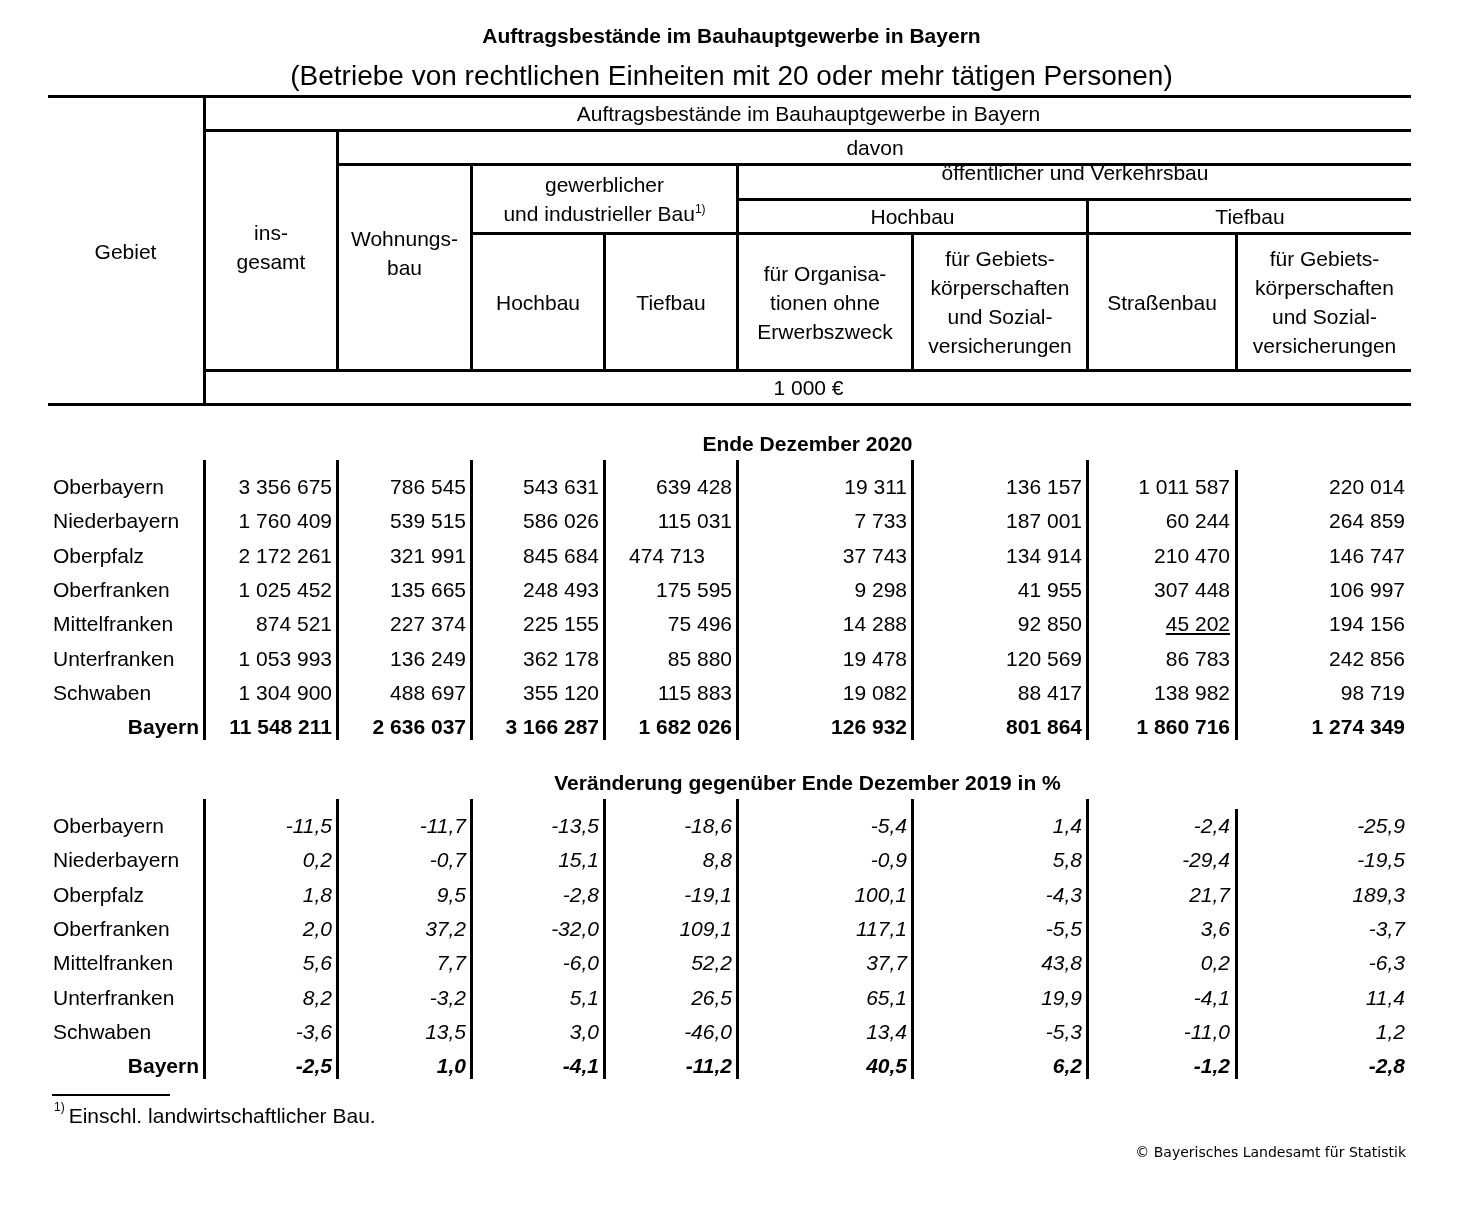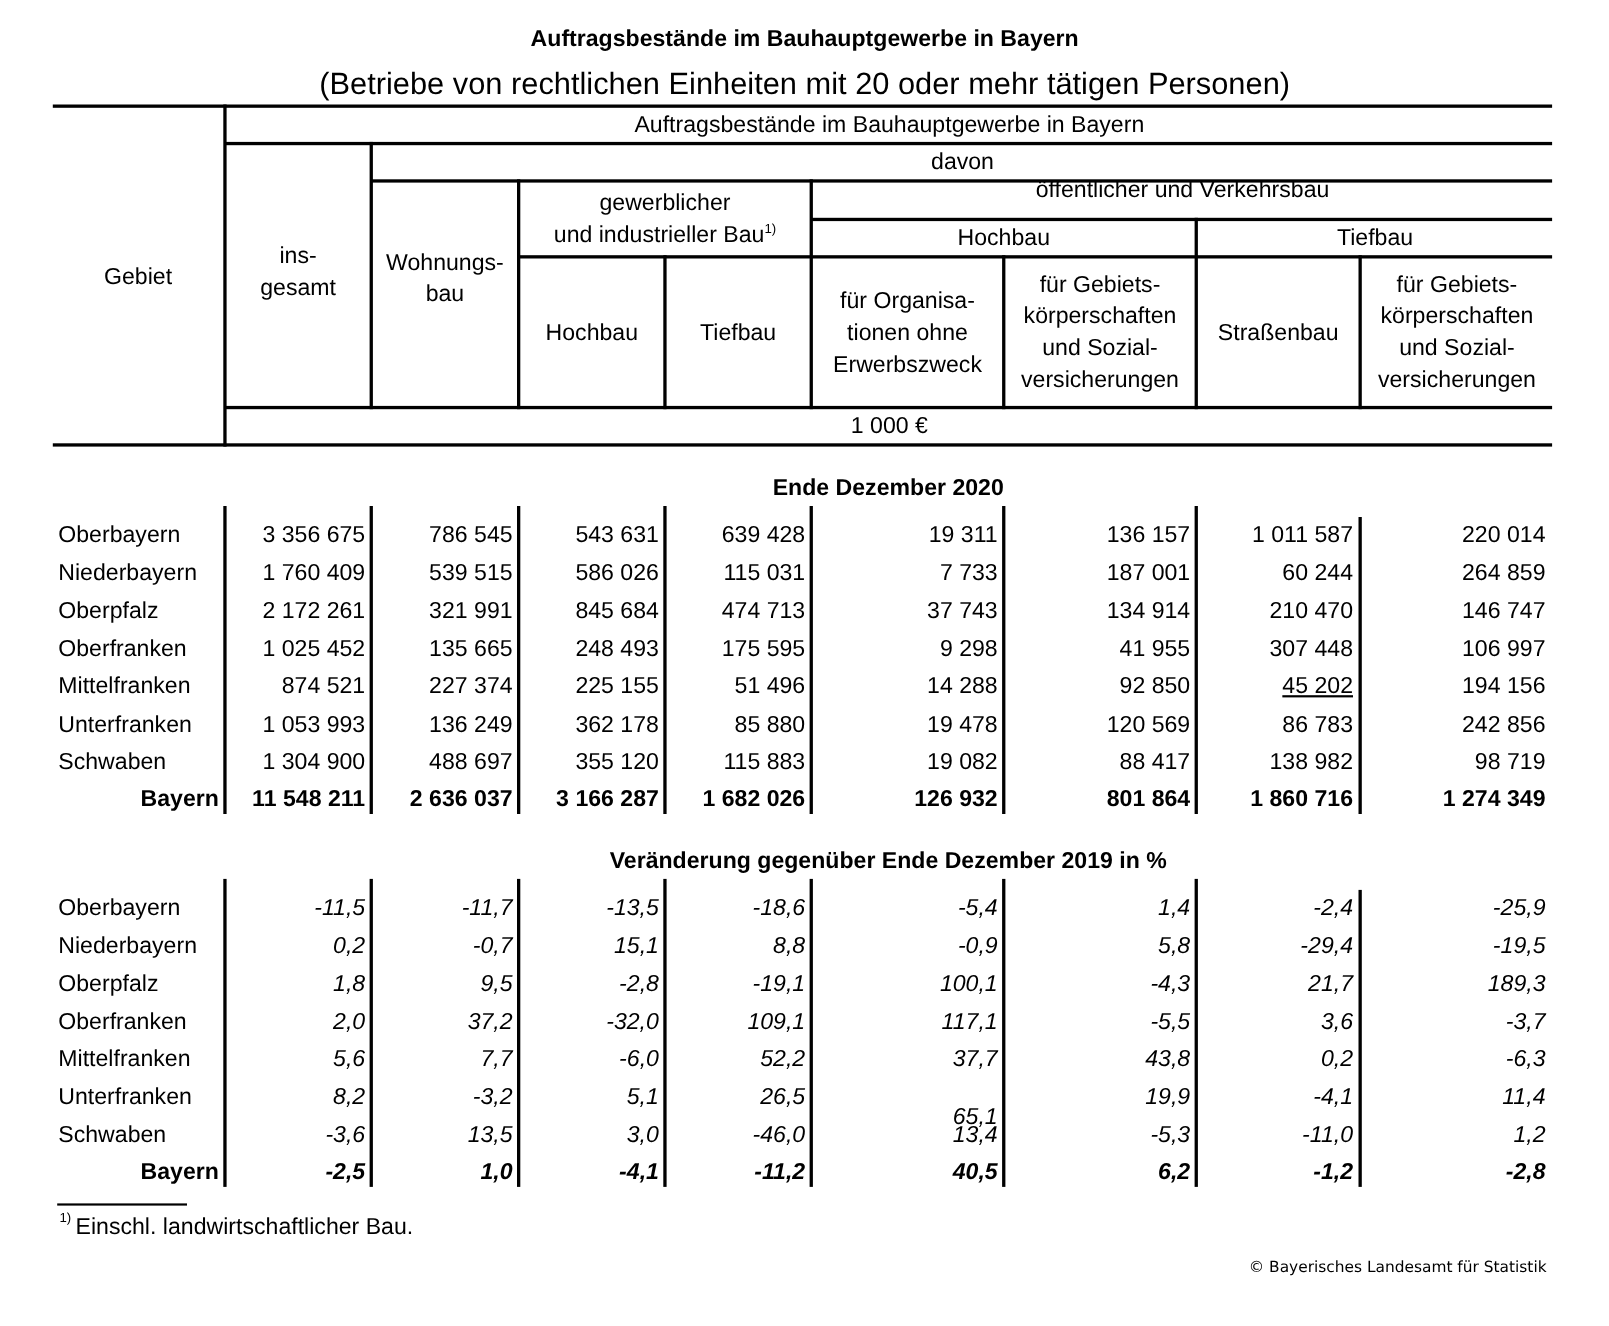--- a/index.html
+++ b/index.html
@@ -139,21 +139,21 @@
       <span class="val" style="right: 504px;">7 733</span>
       <span class="val" style="right: 329px;">187 001</span>
       <span class="val" style="right: 181px;">60 244</span>
       <span class="val" style="right: 6px;">264 859</span>
     </div>
     <div class="row" style="top: 538.6px;">
       <span class="label">Oberpfalz</span>
       <span class="val" style="right: 1079px;">2 172 261</span>
       <span class="val" style="right: 945px;">321 991</span>
       <span class="val" style="right: 812px;">845 684</span>
-      <span class="val" style="right: 679px; text-align: center;">474 713</span>
+      <span class="val" style="right: 706px; text-align: center;">474 713</span>
       <span class="val" style="right: 504px;">37 743</span>
       <span class="val" style="right: 329px;">134 914</span>
       <span class="val" style="right: 181px;">210 470</span>
       <span class="val" style="right: 6px;">146 747</span>
     </div>
     <div class="row" style="top: 572.9px;">
       <span class="label">Oberfranken</span>
       <span class="val" style="right: 1079px;">1 025 452</span>
       <span class="val" style="right: 945px;">135 665</span>
       <span class="val" style="right: 812px;">248 493</span>
@@ -161,21 +161,21 @@
       <span class="val" style="right: 504px;">9 298</span>
       <span class="val" style="right: 329px;">41 955</span>
       <span class="val" style="right: 181px;">307 448</span>
       <span class="val" style="right: 6px;">106 997</span>
     </div>
     <div class="row" style="top: 607.2px;">
       <span class="label">Mittelfranken</span>
       <span class="val" style="right: 1079px;">874 521</span>
       <span class="val" style="right: 945px;">227 374</span>
       <span class="val" style="right: 812px;">225 155</span>
-      <span class="val" style="right: 679px;">51 496</span>
+      <span class="val" style="right: 679px;">75 496</span>
       <span class="val" style="right: 504px;">14 288</span>
       <span class="val" style="right: 329px;">92 850</span>
       <span class="val" style="right: 181px; text-decoration: underline;">45 202</span>
       <span class="val" style="right: 6px;">194 156</span>
     </div>
     <div class="row" style="top: 641.5px;">
       <span class="label">Unterfranken</span>
       <span class="val" style="right: 1079px;">1 053 993</span>
       <span class="val" style="right: 945px;">136 249</span>
       <span class="val" style="right: 812px;">362 178</span>
@@ -273,21 +273,21 @@
       <span class="val" style="right: 329px;">43,8</span>
       <span class="val" style="right: 181px;">0,2</span>
       <span class="val" style="right: 6px;">-6,3</span>
     </div>
     <div class="row pct" style="top: 980.5px;">
       <span class="label">Unterfranken</span>
       <span class="val" style="right: 1079px;">8,2</span>
       <span class="val" style="right: 945px;">-3,2</span>
       <span class="val" style="right: 812px;">5,1</span>
       <span class="val" style="right: 679px;">26,5</span>
-      <span class="val" style="right: 504px; margin-top: 18px;">65,1</span>
+      <span class="val" style="right: 504px;">65,1</span>
       <span class="val" style="right: 329px;">19,9</span>
       <span class="val" style="right: 181px;">-4,1</span>
       <span class="val" style="right: 6px;">11,4</span>
     </div>
     <div class="row pct" style="top: 1014.8px;">
       <span class="label">Schwaben</span>
       <span class="val" style="right: 1079px;">-3,6</span>
       <span class="val" style="right: 945px;">13,5</span>
       <span class="val" style="right: 812px;">3,0</span>
       <span class="val" style="right: 679px;">-46,0</span>

